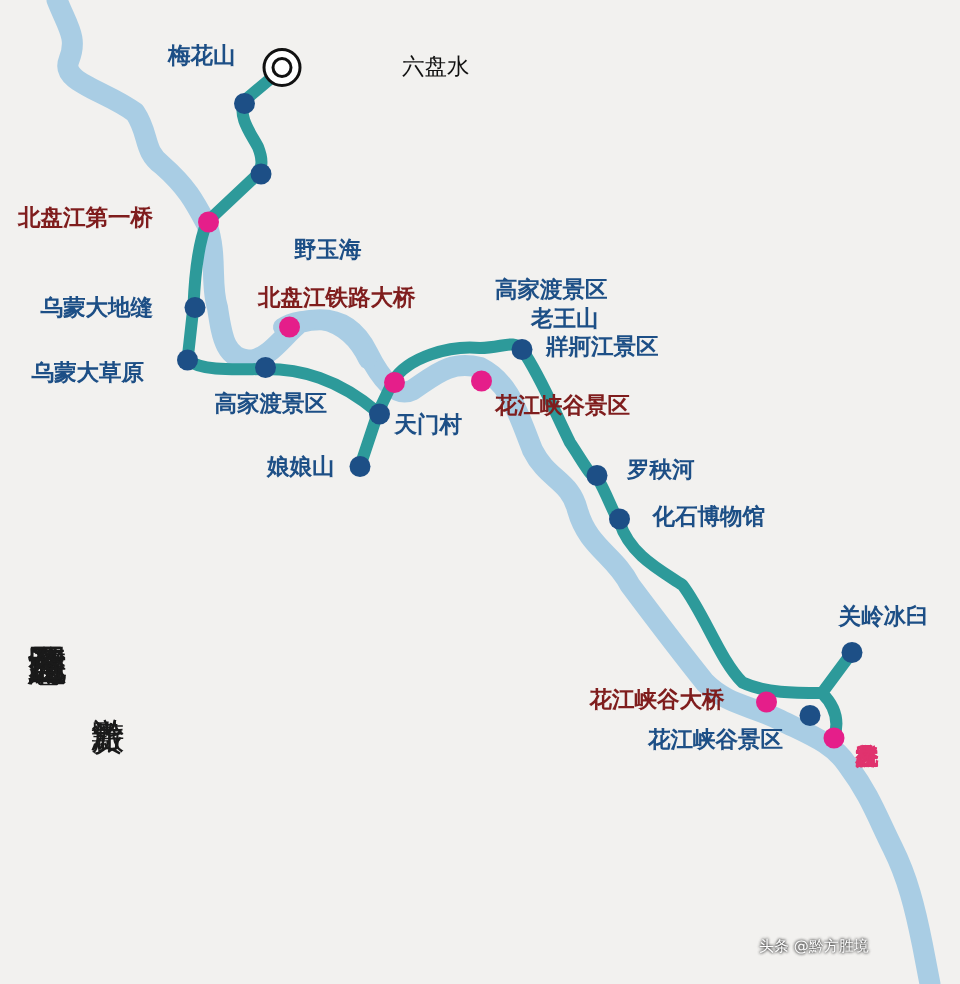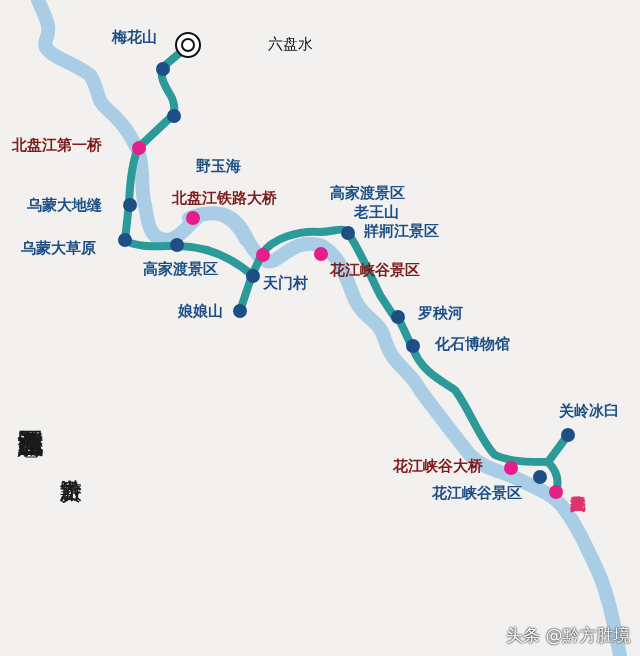--- a/index.html
+++ b/index.html
@@ -7,21 +7,21 @@
          font-family:"DejaVu Sans", sans-serif; }
   svg { position:absolute; left:0; top:0; }
   .lbl { position:absolute; font-size:15px; font-weight:bold; white-space:nowrap; line-height:1; }
   .blue { color:#1d4f86; }
   .pink { color:#7f1d1d; }
   .black { color:#111; font-weight:normal; }
   .vert { position:absolute; writing-mode:vertical-rl; line-height:1; color:#1a1a1a; }
   .title-main { left:18px; top:410px; font-size:26px; letter-spacing:0px; }
   .title-sub { left:60px; top:462px; font-size:22px; }
   .vert-pink { position:absolute; writing-mode:vertical-rl; font-size:15px; font-weight:bold; color:#e0336e; line-height:1; }
-  .watermark { position:absolute; left:506px; top:624px; font-size:17px; color:#fff;
+  .watermark { position:absolute; left:506px; top:624px; font-size:10px; color:#fff;
                text-shadow:0 0 2px #333, 0 0 2px #333; }
 </style>
 </head>
 <body>
 
 <svg width="640" height="656" viewBox="0 0 640 656">
 
   <path d="M38,0 C45,18 52,25 46,40 C40,55 70,60 90,75 C100,90 95,100 108,110 C125,125 130,135 138,150 C145,170 140,190 145,205 C148,225 150,240 168,240 C180,238 188,225 200,215 C220,210 235,215 245,235 C255,255 265,265 275,260 C290,250 300,240 320,245 C340,255 345,275 355,300 C365,320 380,320 385,340 C392,365 410,370 420,390 C435,410 450,430 470,455 C485,470 500,470 520,480 C540,490 555,495 565,510 C580,530 585,545 595,565 C605,585 610,605 615,630 L620,656" fill="none" stroke="#a9cde4" stroke-width="14" stroke-linecap="round" stroke-linejoin="round"></path>
   <path d="M188,218 C200,210 230,208 245,240" fill="none" stroke="#a9cde4" stroke-width="12" stroke-linecap="round"></path>
 

